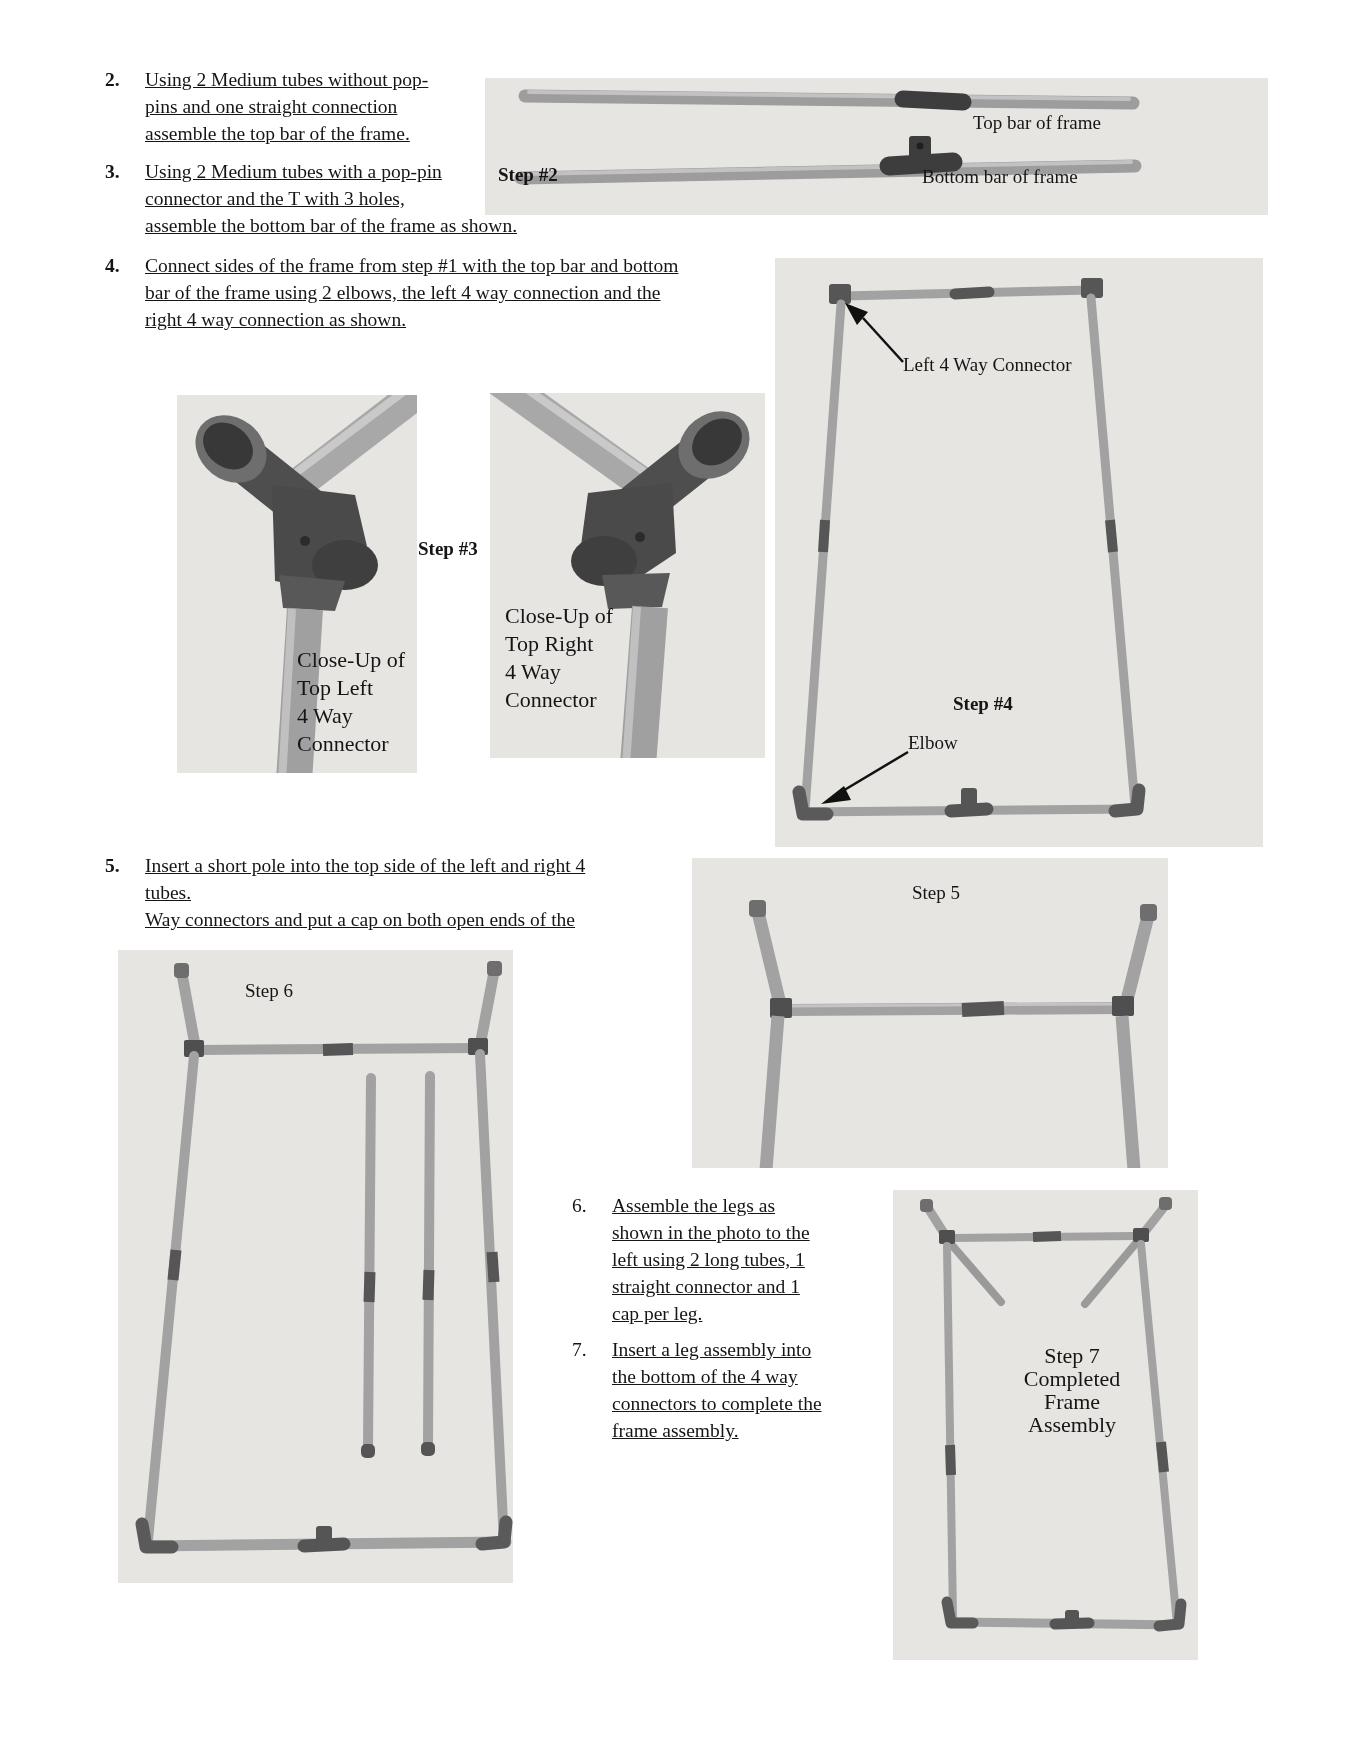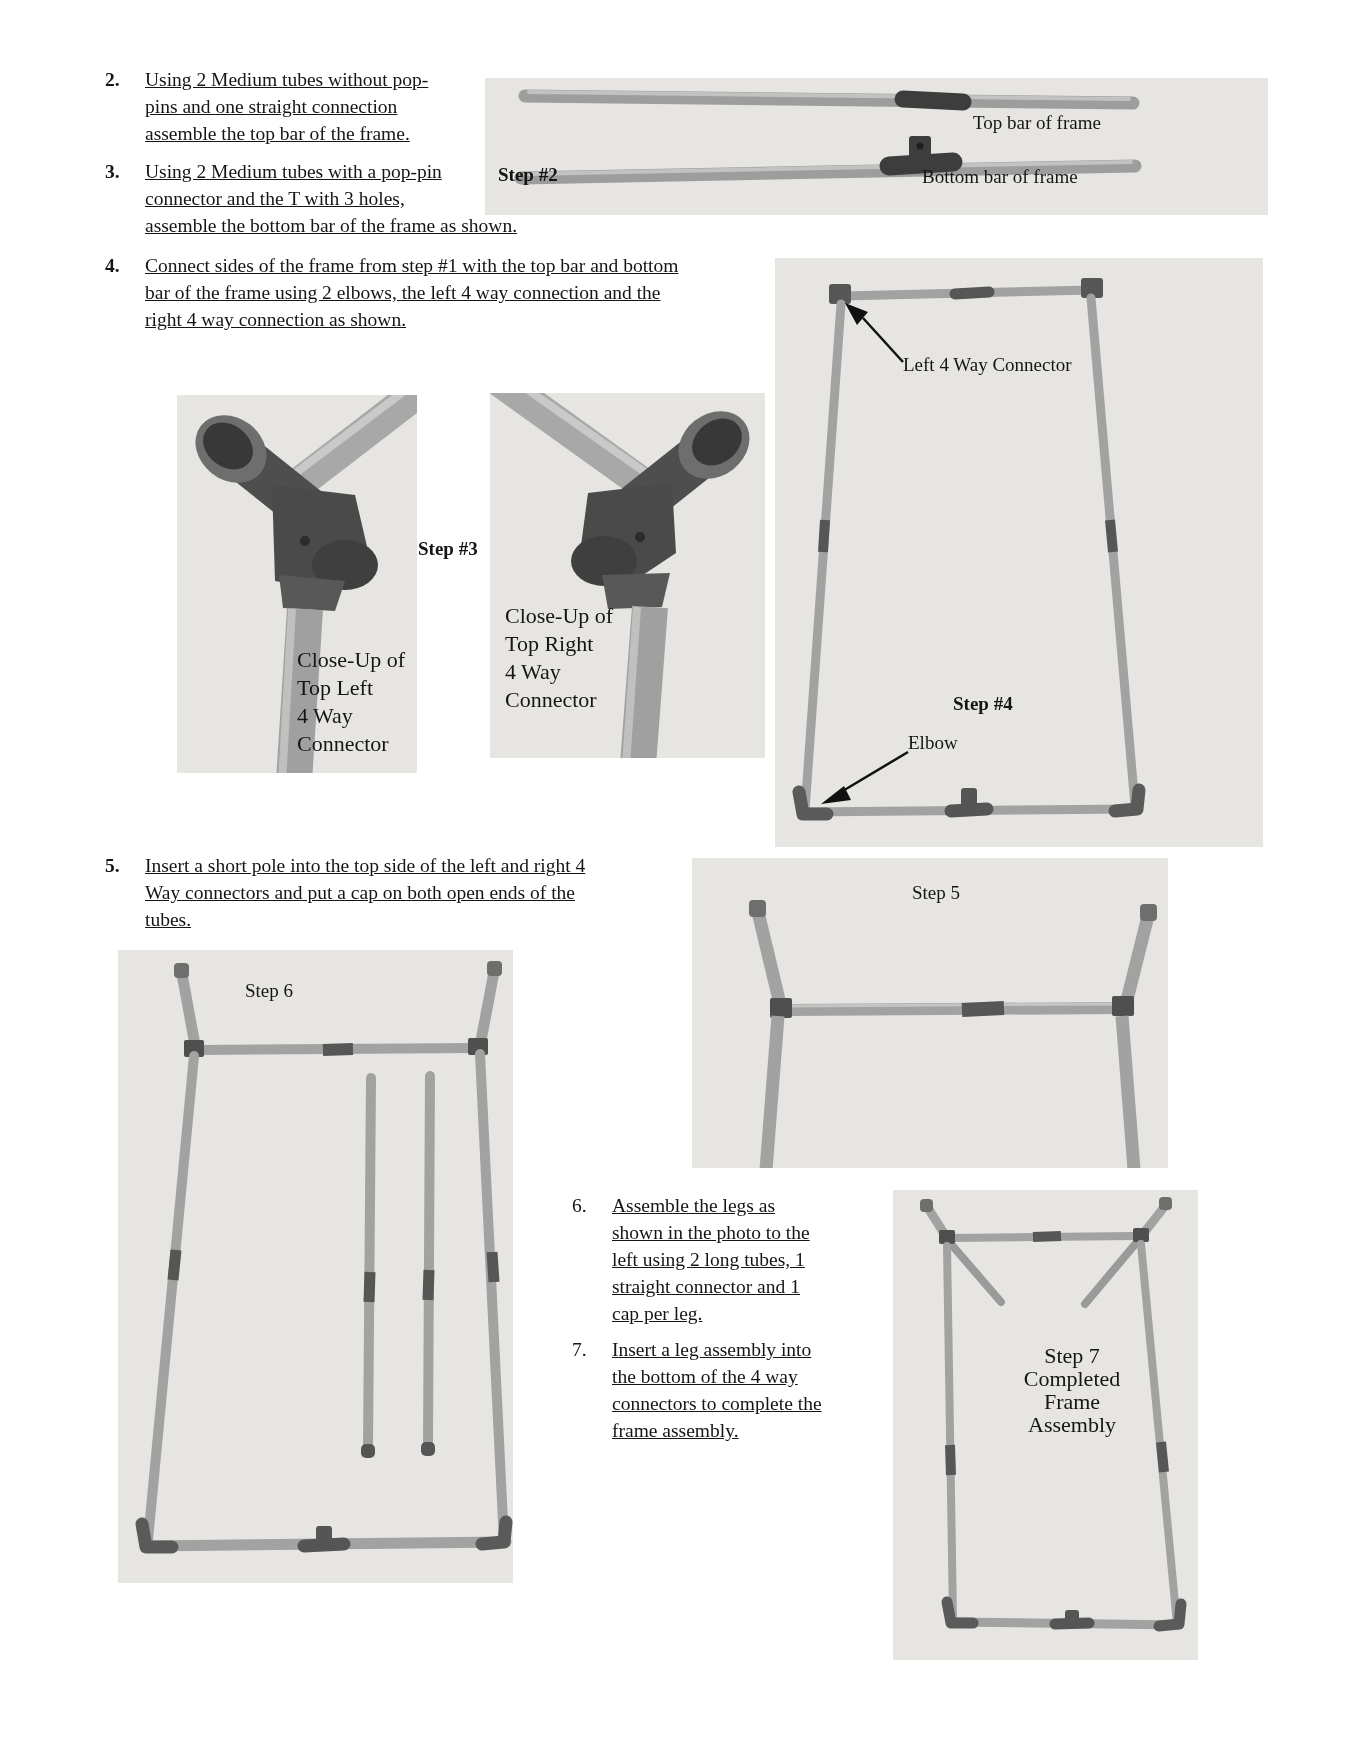--- a/index.html
+++ b/index.html
@@ -47,22 +47,22 @@
       <div>Connect sides of the frame from step #1 with the top bar and bottom</div>
       <div>bar of the frame using 2 elbows, the left 4 way connection and the</div>
       <div>right 4 way connection as shown.</div>
     </div>
   </div>
 
   <div class="item boldnum" style="left:105px;top:852px;">
     <span class="num">5.</span>
     <div class="lines">
       <div>Insert a short pole into the top side of the left and right 4</div>
+      <div>tubes.</div>
       <div>Way connectors and put a cap on both open ends of the</div>
-      <div>tubes.</div>
     </div>
   </div>
 
   <div class="item" style="left:572px;top:1192px;">
     <span class="num">6.</span>
     <div class="lines">
       <div>Assemble the legs as</div>
       <div>shown in the photo to the</div>
       <div>left using 2 long tubes, 1</div>
       <div>straight connector and 1</div>

